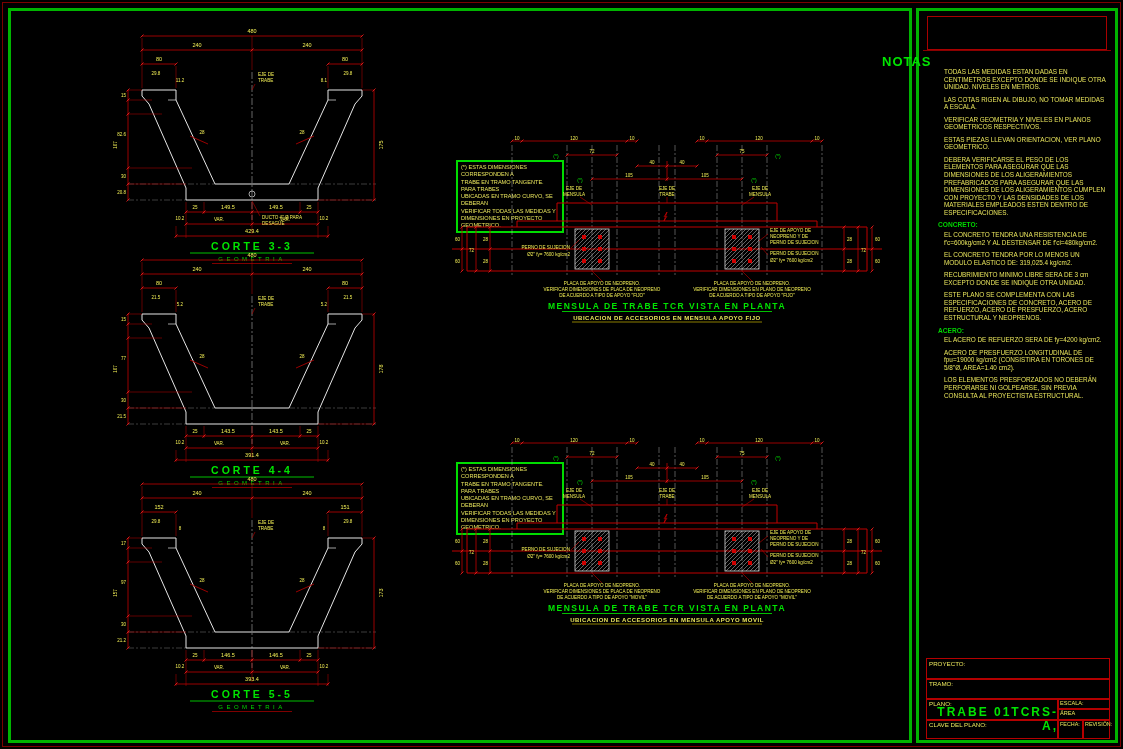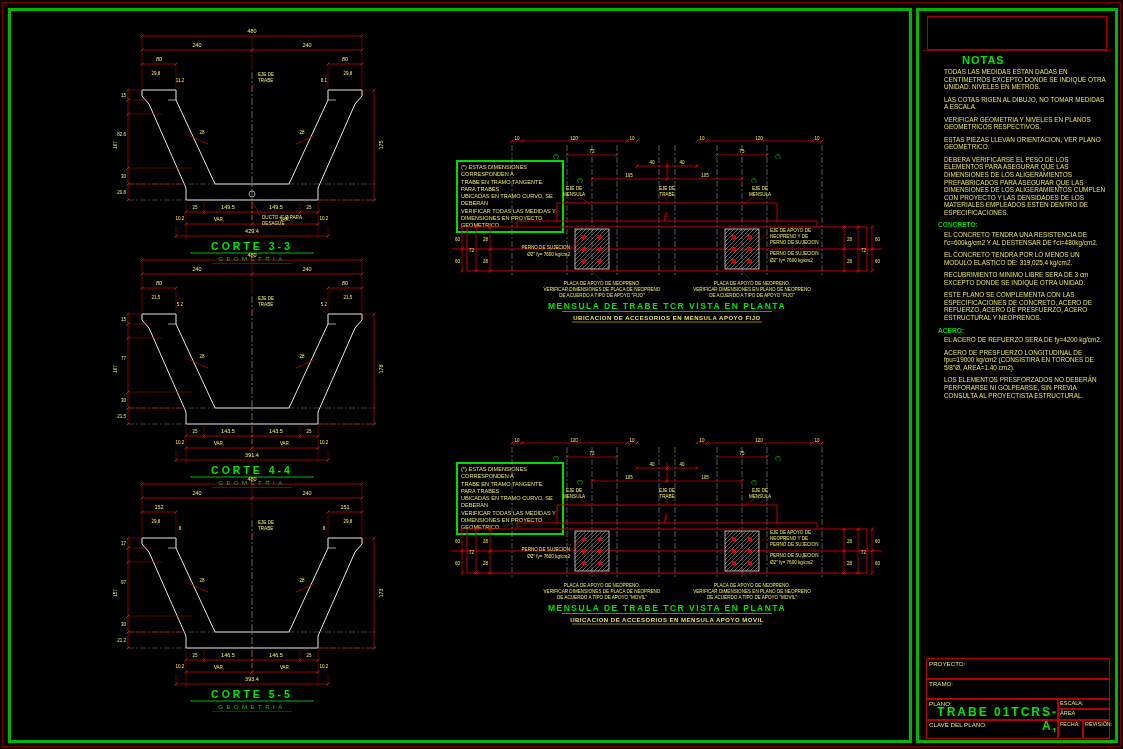--- a/index.html
+++ b/index.html
@@ -4,21 +4,21 @@
 <style>
   html,body{margin:0;padding:0;background:#000;}
   #sheet{position:relative;width:1123px;height:749px;background:#000;overflow:hidden;
          font-family:"Liberation Sans",sans-serif;}
   .abs{position:absolute;}
   .outer-red{left:2px;top:2px;width:1117px;height:743px;border:1px solid #7c0000;}
   .main-frame{left:8px;top:8px;width:898px;height:729px;border:3px solid #00b400;}
   .panel-frame{left:916px;top:8px;width:196px;height:729px;border:3px solid #00b400;background:#000;}
   .panel-topbox{left:927px;top:16px;width:178px;height:32px;border:1px solid #a80000;}
   .panel-rule{left:923px;top:50px;width:188px;height:0;border-top:1px solid #8a0000;}
-  .notas-title{left:962px;top:54px;color:#00e400;font-size:11px;font-weight:bold;letter-spacing:1px;text-align:center;}
+  .notas-title{left:882px;top:54px;color:#00e400;font-size:13px;font-weight:bold;letter-spacing:1px;text-align:center;}
   .notes-body{left:930px;top:68px;width:176px;color:#e8e45c;font-size:6.4px;line-height:1.18;}
   .notes-body p{margin:0 0 5px 14px;}
   .notes-body .hd{color:#00d400;font-weight:bold;margin:2px 0 2px 8px;font-size:6.6px;}
   .tb{border:1px solid #b40000;}
   .tb-label{color:#e8e45c;font-size:6.2px;padding:1px 2px;}
   .plano-value{color:#00e400;font-weight:bold;font-size:12px;letter-spacing:2px;text-align:right;margin-top:2px;}
   .gnote{border:2px solid #00dc00;background:#000;color:#e8e45c;font-size:5.6px;line-height:1.3;padding:2px 3px;width:98px;}
   svg text{font-family:"Liberation Sans",sans-serif;fill:#f2ee55;}
   svg .d{font-size:5.5px;} svg .s{font-size:4.5px;} svg .e{font-size:4.6px;}
   svg .t{font-size:10.5px;letter-spacing:3px;fill:#00e400;font-weight:bold;}

